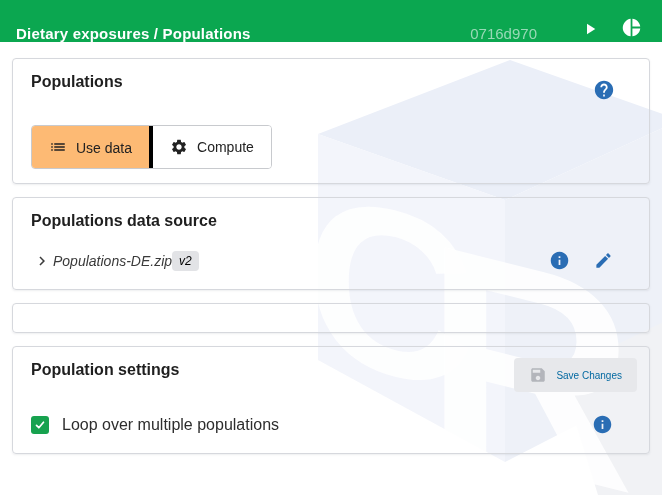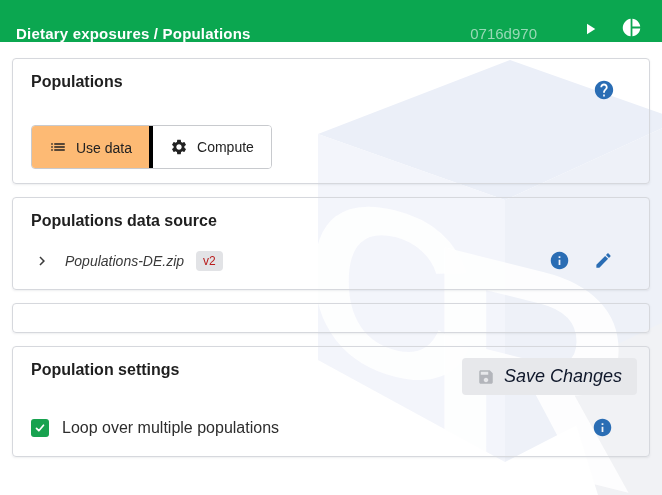--- a/index.html
+++ b/index.html
@@ -30,37 +30,37 @@
   
   .toggle-group { display:inline-flex; margin-top:20px; border:1px solid #c8cace;
     border-radius:4px; overflow:hidden; background:#ffffff; }
   .toggle-btn { display:flex; align-items:center; gap:9px; padding:12px 17px;
     font-size:14px; color:#222; background:#ffffff; border:none; cursor:pointer;
     font-family:inherit; }
   .toggle-btn.selected { background:#fdba74;align-items:flex-end; }
   .toggle-btn + .toggle-btn { border-left:4px solid #000000; }
 
   
-  .source-row { display:flex; align-items:center; margin-top:16px; gap:12px; }
+  .source-row { display:flex; align-items:center; margin-top:16px; }
   .chev-btn { background:none; border:none; cursor:pointer; display:flex; padding:2px; }
   .file-name { font-style:italic; font-size:14px; color:#3a3a3a; }
-  .badge { background:#e2e3e6; color:#b91c1c; border-radius:4px; font-size:12px;
-    padding:3px 7px; }
+  .badge { background:#e2e3e6; color:#000000; border-radius:4px; font-size:12px;
+    font-style:italic; padding:3px 7px; }
   .row-spacer { flex:1; }
   .right-icons { display:flex; align-items:center; gap:16px; margin-right:14px; }
 
   
   .selection-row { display:flex; align-items:center; margin-top:14px; }
   .selection-text { font-size:13.5px; color:#333; }
   .selection-text .action { font-weight:bold; color:#222; cursor:pointer; }
 
   
   .save-btn { display:flex; align-items:center; gap:9px; background:#e7e8eb;
-    border:none; border-radius:4px; padding:8px 15px; font-size:18px;
-    color:#0f172a; font-family:inherit; margin-right:-6px; margin-top:-3px;font-style:italic; }
+    border:none; border-radius:4px; padding:8px 15px; font-size:10px;
+    color:#0369a1; font-family:inherit; margin-right:-6px; margin-top:-3px; }
   .checkbox-row { display:flex; align-items:center; margin-top:18px; gap:13px; }
   .checkbox { width:18px; height:18px; border-radius:3px; background:#17a24f;
     display:inline-flex; align-items:center; justify-content:center; cursor:pointer; }
   .checkbox-label { font-size:16px; color:#2d2d2d; }
 
   .blue { fill:#2a6db4; }
   svg { display:block; }
 </style>
 </head>
 <body>

